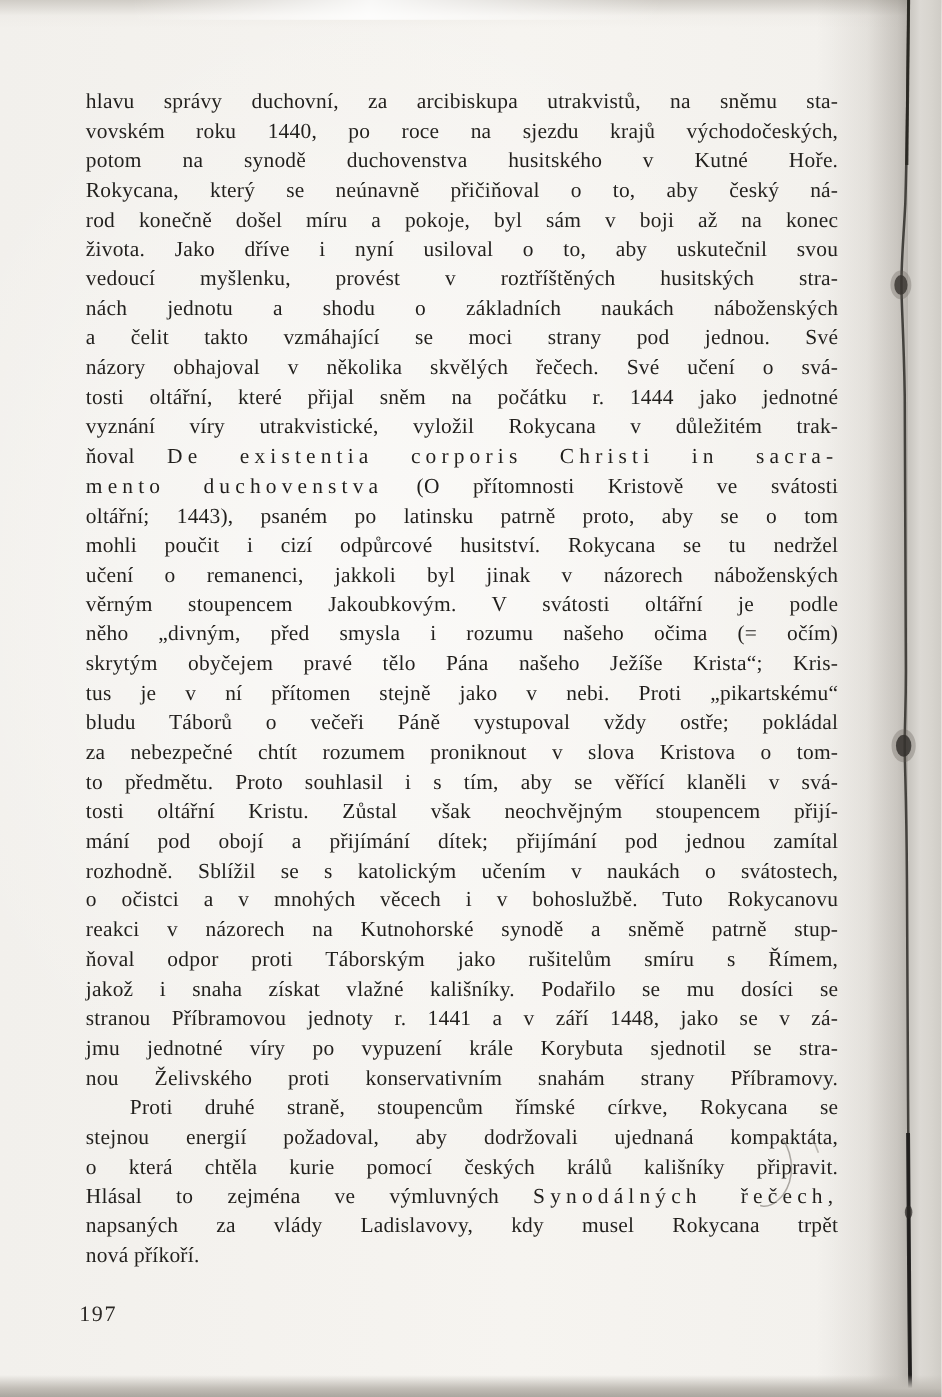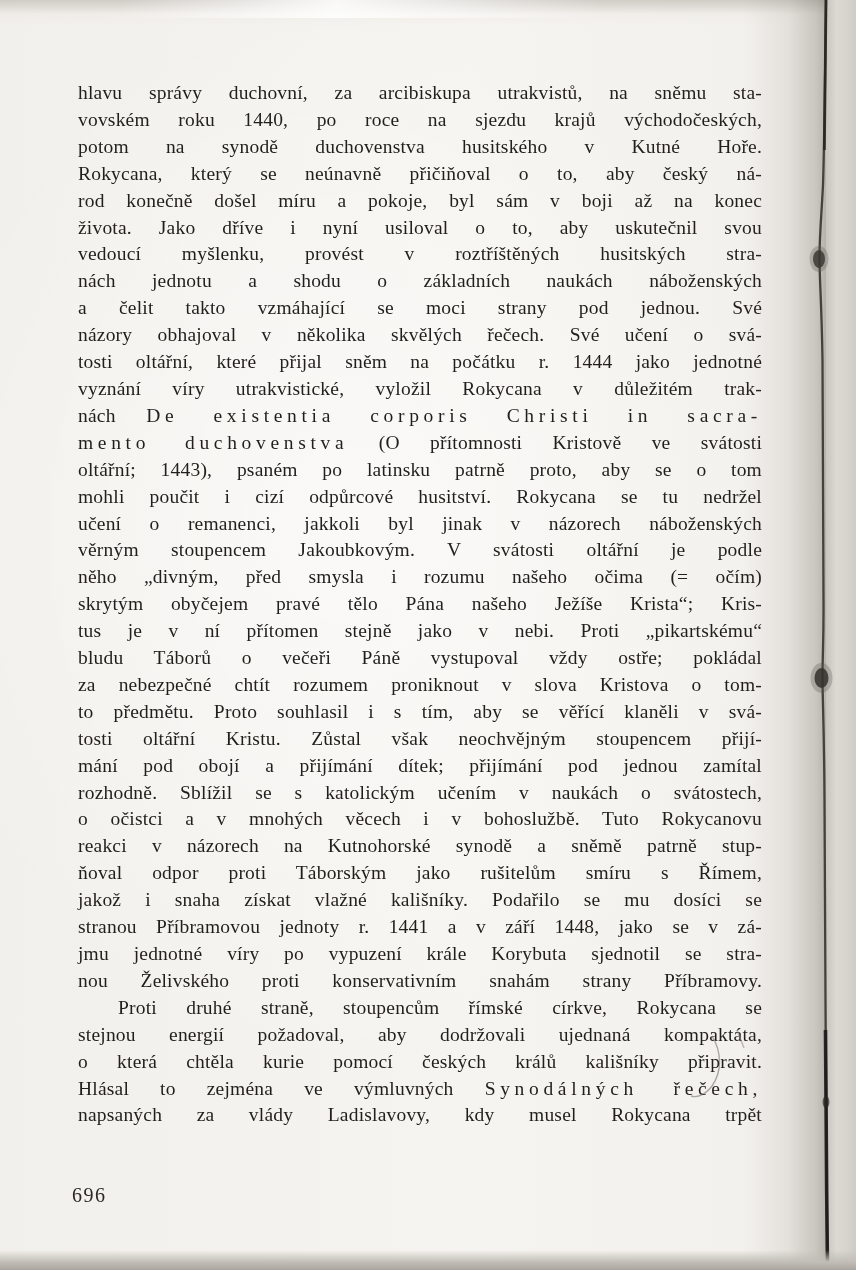--- a/index.html
+++ b/index.html
@@ -73,21 +73,21 @@
       <div class="line"><span class="run">potom na synodě duchovenstva husitského v Kutné Hoře.</span></div>
       <div class="line"><span class="run">Rokycana, který se neúnavně přičiňoval o to, aby český ná-</span></div>
       <div class="line"><span class="run">rod konečně došel míru a pokoje, byl sám v boji až na konec</span></div>
       <div class="line"><span class="run">života. Jako dříve i nyní usiloval o to, aby uskutečnil svou</span></div>
       <div class="line"><span class="run">vedoucí myšlenku, provést v roztříštěných husitských stra-</span></div>
       <div class="line"><span class="run">nách jednotu a shodu o základních naukách náboženských</span></div>
       <div class="line"><span class="run">a čelit takto vzmáhající se moci strany pod jednou. Své</span></div>
       <div class="line"><span class="run">názory obhajoval v několika skvělých řečech. Své učení o svá-</span></div>
       <div class="line"><span class="run">tosti oltářní, které přijal sněm na počátku r. 1444 jako jednotné</span></div>
       <div class="line"><span class="run">vyznání víry utrakvistické, vyložil Rokycana v důležitém trak-</span></div>
-      <div class="line"><span class="run">nách </span><span class="run spaced">De existentia corporis Christi in sacra-</span></div>
+      <div class="line"><span class="run">ňoval </span><span class="run spaced">De existentia corporis Christi in sacra-</span></div>
       <div class="line"><span class="run spaced">mento duchovenstva</span><span class="run"> (O přítomnosti Kristově ve svátosti</span></div>
       <div class="line"><span class="run">oltářní; 1443), psaném po latinsku patrně proto, aby se o tom</span></div>
       <div class="line"><span class="run">mohli poučit i cizí odpůrcové husitství. Rokycana se tu nedržel</span></div>
       <div class="line"><span class="run">učení o remanenci, jakkoli byl jinak v názorech náboženských</span></div>
       <div class="line"><span class="run">věrným stoupencem Jakoubkovým. V svátosti oltářní je podle</span></div>
       <div class="line"><span class="run">něho „divným, před smysla i rozumu našeho očima (= očím)</span></div>
       <div class="line"><span class="run">skrytým obyčejem pravé tělo Pána našeho Ježíše Krista“; Kris-</span></div>
       <div class="line"><span class="run">tus je v ní přítomen stejně jako v nebi. Proti „pikartskému“</span></div>
       <div class="line"><span class="run">bludu Táborů o večeři Páně vystupoval vždy ostře; pokládal</span></div>
       <div class="line"><span class="run">za nebezpečné chtít rozumem proniknout v slova Kristova o tom-</span></div>
@@ -100,23 +100,24 @@
       <div class="line"><span class="run">ňoval odpor proti Táborským jako rušitelům smíru s Římem,</span></div>
       <div class="line"><span class="run">jakož i snaha získat vlažné kališníky. Podařilo se mu dosíci se</span></div>
       <div class="line"><span class="run">stranou Příbramovou jednoty r. 1441 a v září 1448, jako se v zá-</span></div>
       <div class="line"><span class="run">jmu jednotné víry po vypuzení krále Korybuta sjednotil se stra-</span></div>
       <div class="line"><span class="run">nou Želivského proti konservativním snahám strany Příbramovy.</span></div>
       <div class="line indent"><span class="run">Proti druhé straně, stoupencům římské církve, Rokycana se</span></div>
       <div class="line"><span class="run">stejnou energií požadoval, aby dodržovali ujednaná kompaktáta,</span></div>
       <div class="line"><span class="run">o která chtěla kurie pomocí českých králů kališníky připravit.</span></div>
       <div class="line"><span class="run">Hlásal to zejména ve výmluvných </span><span class="run spaced">Synodálných řečech,</span></div>
       <div class="line"><span class="run">napsaných za vlády Ladislavovy, kdy musel Rokycana trpět</span></div>
+      <div class="line end"><span class="run">nová příkoří.</span></div>
     </div>
 
-  <div class="page-number">696</div>
+  <div class="page-number">197</div>
 
   <div class="right-inner-shadow"></div>
   <div class="outer-margin"></div>
 
   <svg class="overlay" width="96" height="1270" viewBox="0 0 96 1270" style="left:760px">
     <path d="M 66 0 C 65 80 64.5 140 63 185 C 61.5 215 59.5 235 59.5 258
              C 59.5 280 61.5 300 62.5 360 L 63.5 600 C 63.8 640 62.5 655 62.5 677
              C 62.5 700 64 720 64.5 800 L 65.5 1000 C 66 1100 66.5 1180 67.5 1270" fill="none" stroke="#3a3733" stroke-width="2.3" opacity="0.92"></path>
     <path d="M 65.5 1030 C 66 1120 66.6 1190 67.5 1270" fill="none" stroke="#1c1b19" stroke-width="3.6" opacity="0.9"></path>
     <path d="M 66 0 C 65.6 45 65.2 95 64.4 150" fill="none" stroke="#26241f" stroke-width="2.8" opacity="0.85"></path>

